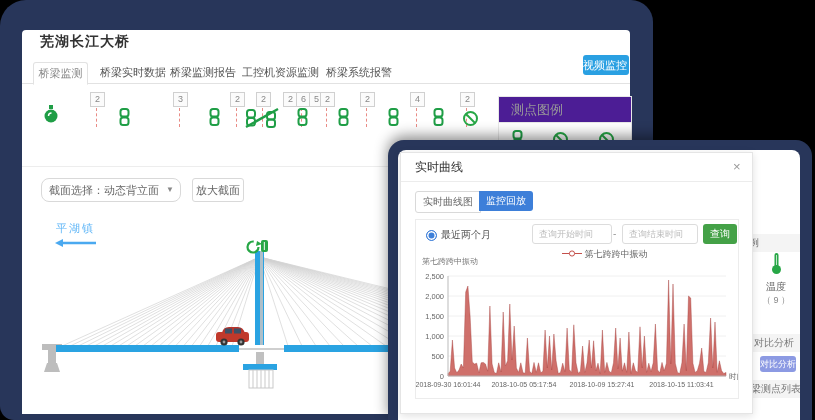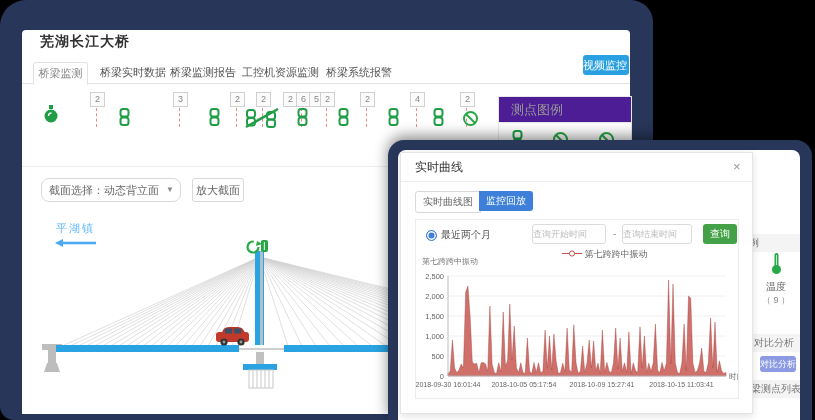--- a/index.html
+++ b/index.html
@@ -52,21 +52,21 @@
   .dlg-close{left:332px;top:0;line-height:28px;font-size:13px;color:#999;cursor:pointer;}
   .dtab1{left:14px;top:38px;width:64px;height:20px;border:1px solid #d9d9d9;border-radius:3px 0 0 3px;
          background:#fff;color:#666;font-size:10px;text-align:center;line-height:20px;cursor:pointer;}
   .dtab2{left:78px;top:38px;width:54px;height:20px;border-radius:0 3px 3px 0;background:#3d7fd9;
          color:#fff;font-size:10px;text-align:center;line-height:20px;cursor:pointer;}
   .dbox{left:14px;top:66px;width:322px;height:178px;border:1px solid #ececec;}
   .radio{left:10px;top:10px;width:9px;height:9px;border-radius:50%;border:1px solid #3d7fd9;background:#3d7fd9;
          box-shadow:inset 0 0 0 1.5px #fff;cursor:pointer;}
   .radiolab{left:25px;top:7px;font-size:10px;color:#555;line-height:16px;}
   .dinput{top:4px;height:18px;border:1px solid #dcdcdc;border-radius:3px;background:#fff;
-          font-size:9px;color:#bbb;line-height:18px;}
+          font-size:9px;color:#bbb;line-height:18px;padding-left:6px;}
   .dsep{left:197px;top:4px;line-height:20px;font-size:10px;color:#999;}
   .btn-query{left:287px;top:4px;width:34px;height:20px;background:#44a147;border-radius:3px;color:#fff;
              font-size:10px;text-align:center;line-height:20px;cursor:pointer;}
   .cleg{left:146px;top:28px;font-size:9px;color:#666;}
   .ytitle{left:6px;top:36px;font-size:8px;color:#777;}
   svg{display:block;}
 </style>
 </head>
 <body>
 

